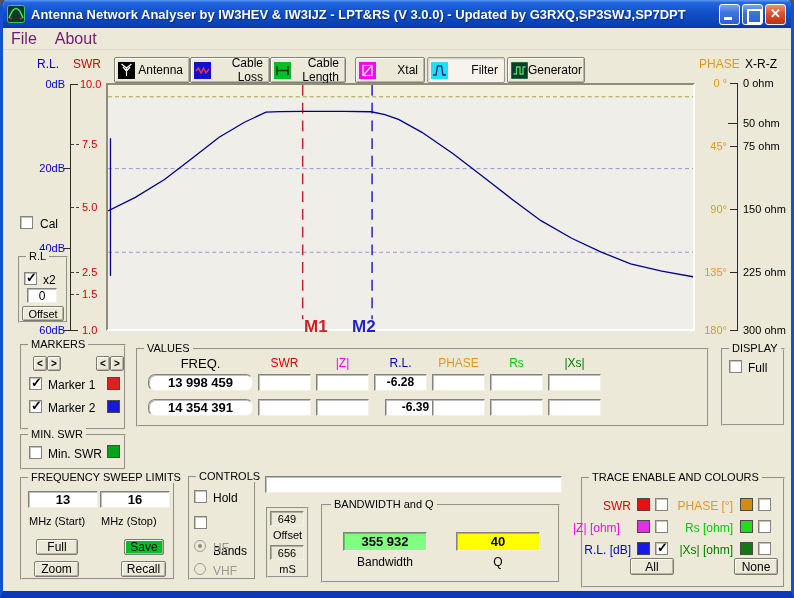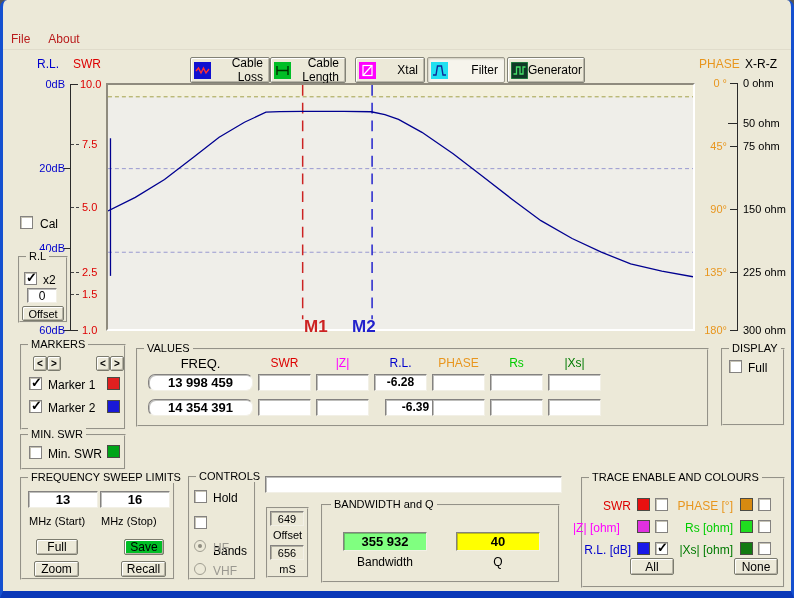--- a/index.html
+++ b/index.html
@@ -17,21 +17,21 @@
   .tbtns { position:absolute; right:8px; top:4px; display:flex; gap:2px; }
   .tbtn { width:21px; height:21px; border-radius:3px; border:1px solid #fff; position:relative;
     background:linear-gradient(180deg,#7AA4F0 0%,#3E74DC 40%,#2B62C8 100%); }
   .tbtn.close { background:linear-gradient(180deg,#F09070 0%,#DD5230 45%,#C03010 100%); }
   .tbtn.min::after { content:""; position:absolute; left:4px; bottom:4px; width:8px; height:3px; background:#fff; }
   .tbtn.max::after { content:""; position:absolute; left:4px; top:4px; width:11px; height:11px; border:2px solid #fff; }
   .tbtn.close::after { content:"\2715"; position:absolute; left:0; top:1px; width:100%; text-align:center; color:#fff; font-size:13px; font-weight:bold; }
   
   .menubar { position:absolute; left:0; top:28px; width:788px; height:22px; background:#ECE9D8;
     display:flex; align-items:center; gap:18px; padding-left:8px; border-bottom:1px solid #E0DCCB; }
-  .menuitem { font-size:12px; color:#b91c1c; }
+  .menuitem { font-size:16px; color:#701a75; }
   
   .tool { position:absolute; top:57px; height:26px; background:#ECE9D8; border:1px solid #828276; border-radius:2px;
     box-shadow:inset 1px 1px 0 #FFF, inset -1px -1px 0 #B9B6A8; display:flex; align-items:center; font-size:12px; }
   .tool .lbl { flex:1; text-align:right; padding-right:6px; }
   .tool .ticon { width:17px; height:17px; margin-left:3px; flex:0 0 auto; }
   .tool.active { background:#F6F4EC; border-color:#9C9A8C; box-shadow:inset 1px 1px 2px #CFCCBD; }
   
   .grp { position:absolute; border:2px groove #E8E5D5; }
   .grp-label { position:absolute; top:-8px; left:6px; background:#ECE9D8; padding:0 3px; font-size:11px; white-space:nowrap; }
   .btn3d { position:absolute; background:#ECE9D8; border:1px solid #7B7B6E; border-radius:2px;
@@ -68,26 +68,47 @@
   .vhead { position:absolute; top:356px; height:14px; font-size:12px; text-align:center; }
   .vcell { position:absolute; height:17px; font-size:12px; font-weight:bold; text-align:center; line-height:15px; }
   .freqcell { font-size:13px;border-radius:7px; }
   .arrowbtn { font-size:10px; font-weight:bold; }
 </style>
 </head>
 <body>
 
 <div id="win">
 
+  <div class="titlebar">
+    <svg class="winicon" viewBox="0 0 18 18">
+      <rect x="0.5" y="0.5" width="17" height="17" rx="2" fill="#0F3826" stroke="#37C962"></rect>
+      <path d="M2 13 C5 4.5, 7.5 3.5, 9 3.5 C10.5 3.5, 13 4.5, 16 13" fill="none" stroke="#46E06A" stroke-width="1.6"></path>
+      <circle cx="4" cy="13.5" r="1" fill="#E03010"></circle>
+        <circle cx="14" cy="13.5" r="1" fill="#E03010"></circle>
+    </svg>
+    <span class="titletext">Antenna Network Analyser by IW3HEV &amp; IW3IJZ - LPT&amp;RS (V 3.0.0) - Updated by G3RXQ,SP3SWJ,SP7DPT</span>
+    <div class="tbtns">
+      <div class="tbtn min"></div>
+      <div class="tbtn max"></div>
+      <div class="tbtn close"></div>
+    </div>
+  </div>
 
   <div class="menubar">
     <span class="menuitem">File</span>
     <span class="menuitem">About</span>
   </div>
 
+  <div class="tool" style="left:111px;width:76px;">
+    <svg class="ticon" viewBox="0 0 17 17">
+      <rect width="17" height="17" fill="#000"></rect>
+      <path d="M8.5 14 V6 M8.5 6 L3.5 2 M8.5 6 L13.5 2 M8.5 9 L5 5 M8.5 9 L12 5" stroke="#fff" stroke-width="1.2" fill="none"></path>
+    </svg>
+    <span class="lbl">Antenna</span>
+  </div>
   <div class="tool" style="left:187px;width:80px;">
     <svg class="ticon" viewBox="0 0 17 17">
       <rect width="17" height="17" fill="#1010D0"></rect>
       <path d="M2 9 L4.5 6 L7 11 L9.5 6 L12 11 L15 7" stroke="#FF3030" stroke-width="1.4" fill="none"></path>
     </svg>
     <span class="lbl">Cable Loss</span>
   </div>
   <div class="tool" style="left:267px;width:76px;">
     <svg class="ticon" viewBox="0 0 17 17">
       <rect width="17" height="17" fill="#00BE26"></rect>

